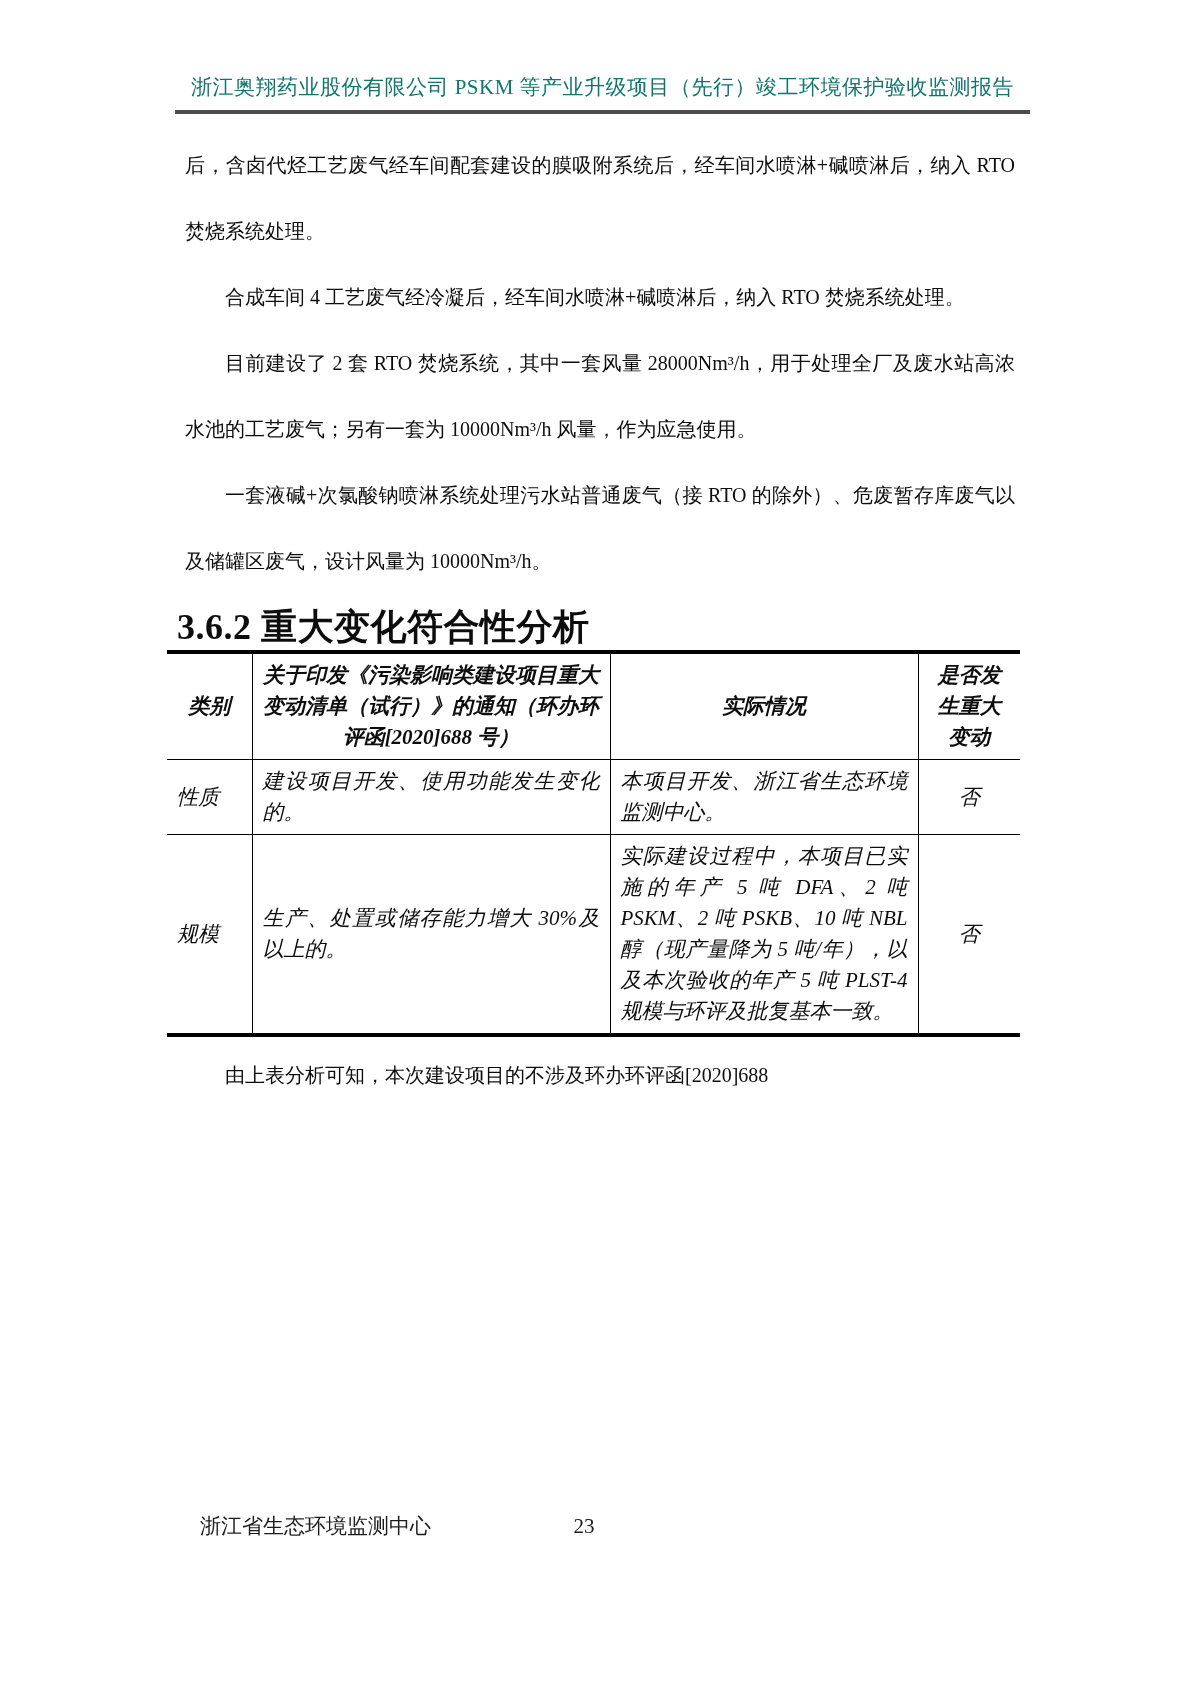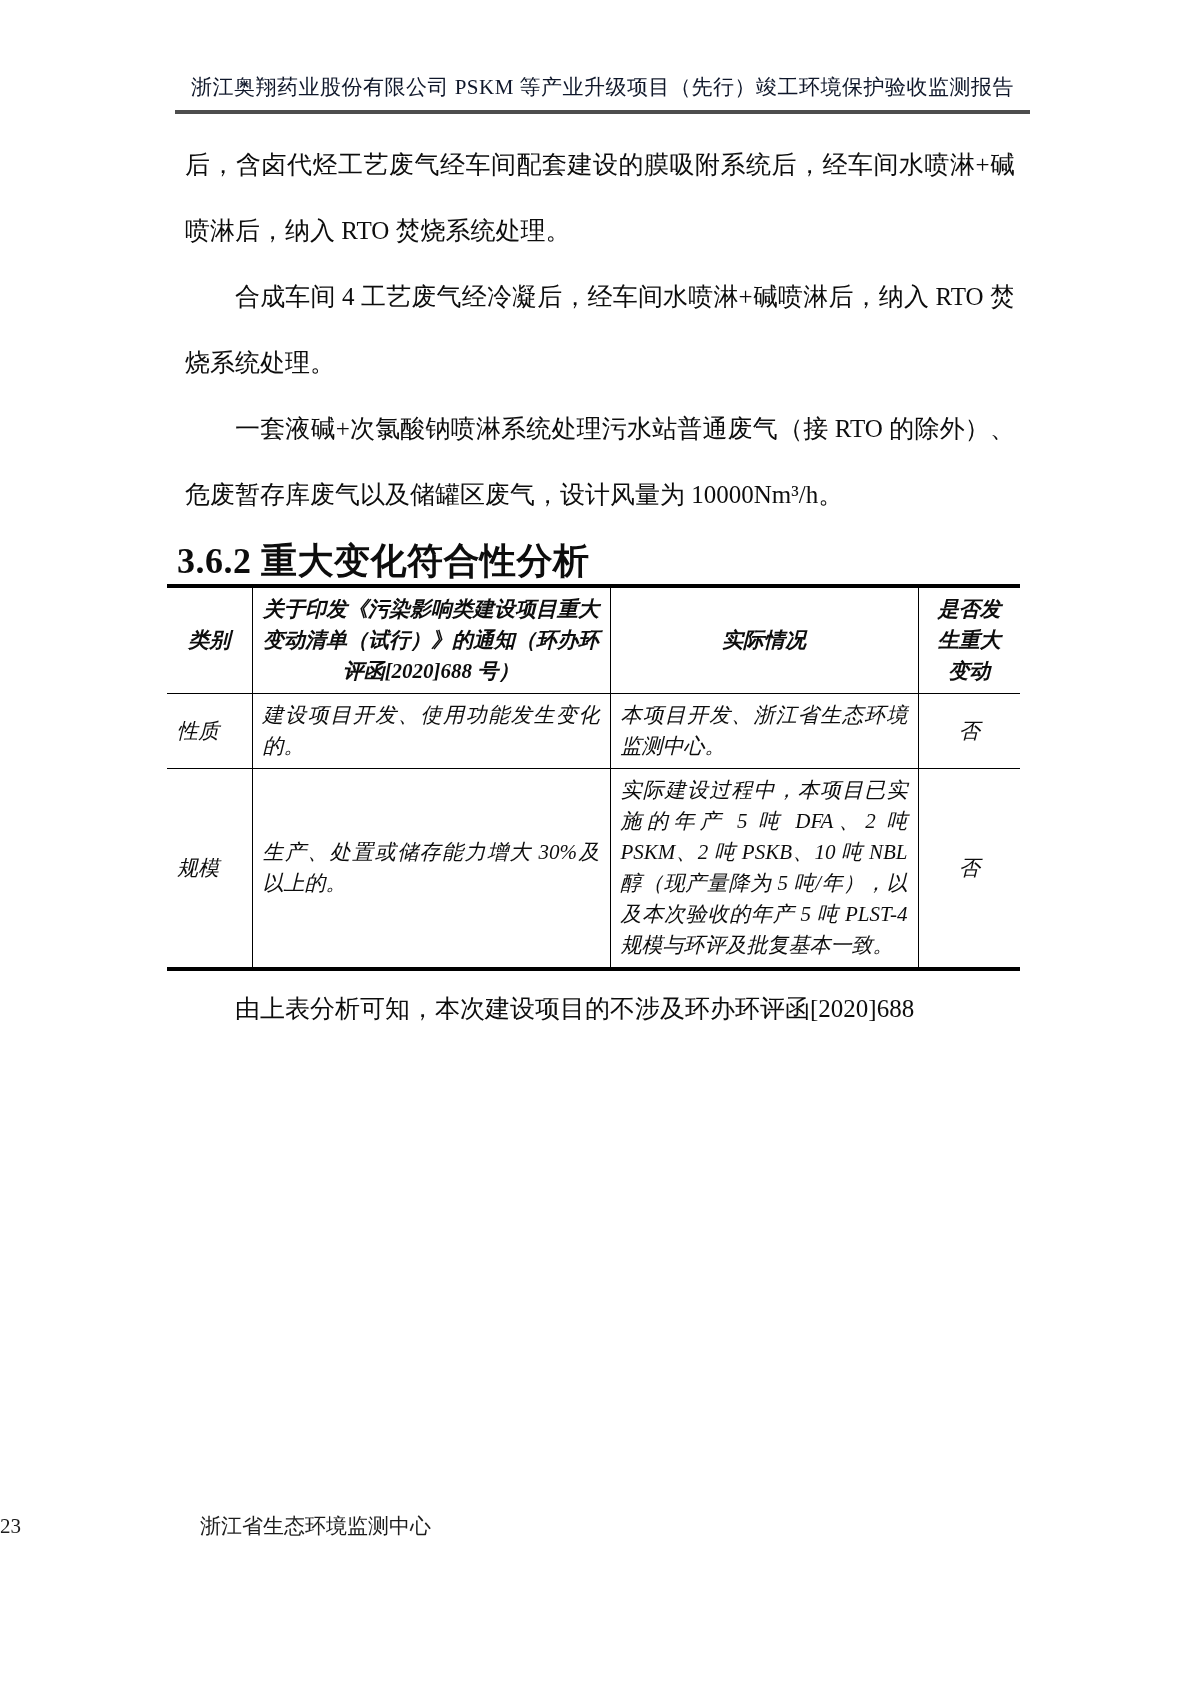--- a/index.html
+++ b/index.html
@@ -17,31 +17,31 @@
   .page-header {
     position:absolute;
     top:0; left:175px; width:855px;
     padding-top:74px; padding-bottom:10px;
     border-bottom:4px solid #4d4d4d;
   }
   .header-title {
     text-align:center;
     font-size:21px;
     line-height:26px;
-    color:#0f172a;
+    color:#0f766e;
     letter-spacing:0.5px;
   }
   
   .content {
     position:absolute;
     top:132px; left:185px; width:830px;
   }
   .body-par {
     margin:0;
-    font-size:25px;
+    font-size:20px;
     line-height:66px;
     text-align:justify;
     text-justify:inter-ideograph;
     text-indent:2em;
   }
   .no-indent { text-indent:0; }
   .section-heading {
     margin:10px 0 0 -8px;
     font-size:36px;
     font-weight:bold;
@@ -91,38 +91,39 @@
   }
   
   .page-footer {
     position:absolute;
     top:1511px; left:0; width:1190px;
     font-size:21px;
     line-height:30px;
     color:#1c1c1c;
   }
   .footer-org { position:absolute; left:200px; top:0; }
-  .footer-page-number { display:block; text-align:left; width:1168px; }
+  .footer-page-number { display:block; text-align:center; width:1168px; }
 </style>
 </head>
 <body>
 
 <div class="page">
 
   <header class="page-header">
     <div class="header-title">浙江奥翔药业股份有限公司 PSKM 等产业升级项目（先行）竣工环境保护验收监测报告</div>
   </header>
 
   <main class="content">
 
     <p class="body-par no-indent">后，含卤代烃工艺废气经车间配套建设的膜吸附系统后，经车间水喷淋+碱喷淋后，纳入 RTO 焚烧系统处理。</p>
 
 
     <p class="body-par">合成车间 4 工艺废气经冷凝后，经车间水喷淋+碱喷淋后，纳入 RTO 焚烧系统处理。</p>
 
+    <p class="body-par">目前建设了 2 套 RTO 焚烧系统，其中一套风量 28000Nm³/h，用于处理全厂及废水站高浓水池的工艺废气；另有一套为 10000Nm³/h 风量，作为应急使用。</p>
 
     <p class="body-par">一套液碱+次氯酸钠喷淋系统处理污水站普通废气（接 RTO 的除外）、危废暂存库废气以及储罐区废气，设计风量为 10000Nm³/h。</p>
 
 
     <h3 class="section-heading">3.6.2 重大变化符合性分析</h3>
 
     <div class="table-block">
 
       <table class="analysis-table">
         <colgroup>

